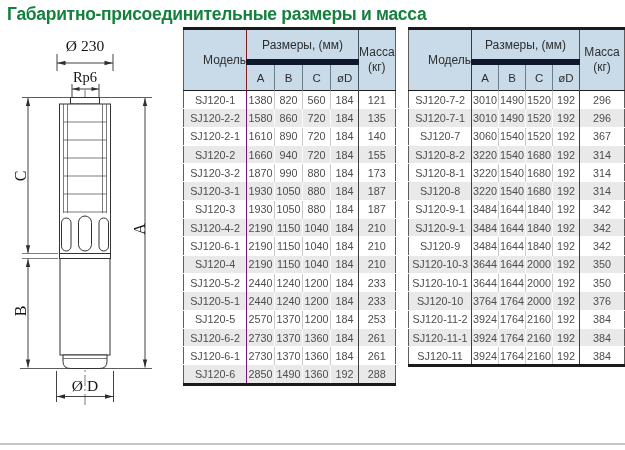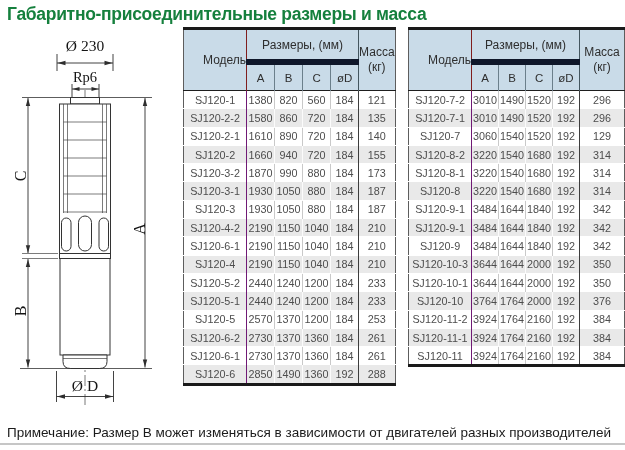--- a/index.html
+++ b/index.html
@@ -321,21 +321,21 @@
           <td class="c-num">1520</td>
           <td class="c-num">192</td>
           <td class="c-mass">296</td>
         </tr>
         <tr>
           <td class="c-model">SJ120-7</td>
           <td class="c-num">3060</td>
           <td class="c-num">1540</td>
           <td class="c-num">1520</td>
           <td class="c-num">192</td>
-          <td class="c-mass">129</td>
+          <td class="c-mass">367</td>
         </tr>
         <tr>
           <td class="c-model">SJ120-8-2</td>
           <td class="c-num">3220</td>
           <td class="c-num">1540</td>
           <td class="c-num">1680</td>
           <td class="c-num">192</td>
           <td class="c-mass">314</td>
         </tr>
         <tr>
@@ -422,15 +422,14 @@
           <td class="c-model">SJ120-11</td>
           <td class="c-num">3924</td>
           <td class="c-num">1764</td>
           <td class="c-num">2160</td>
           <td class="c-num">192</td>
           <td class="c-mass">384</td>
         </tr>
       </tbody>
   </table>
 
-  <div id="note">Примечание: Размер B может изменяться в зависимости от двигателей разных производителей</div>
   <div id="bottom-rule"></div>
 </div>
 
 </body></html>

